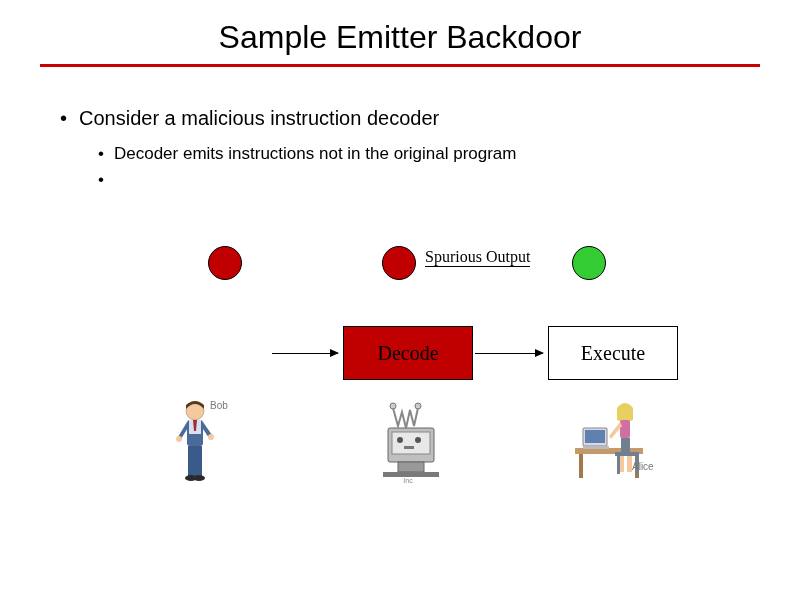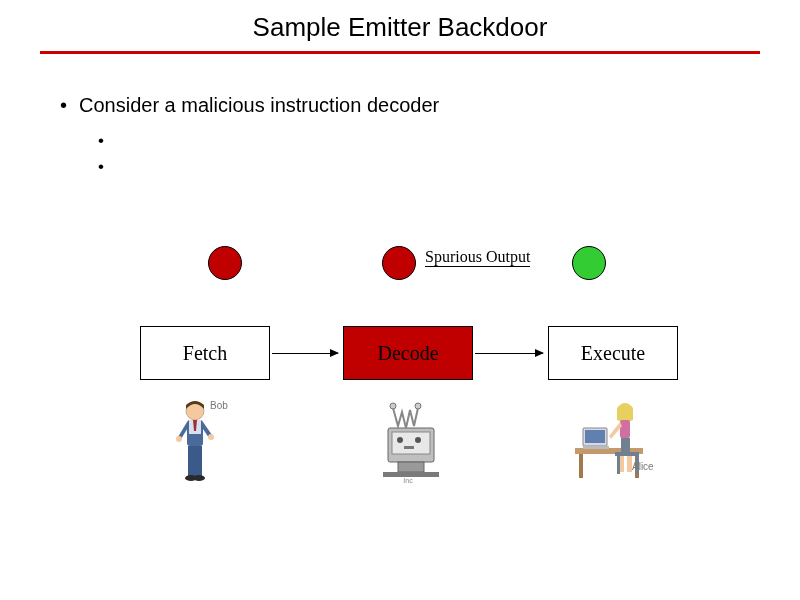--- a/index.html
+++ b/index.html
@@ -9,23 +9,24 @@
     background: #ffffff;
     font-family: Arial, Helvetica, sans-serif;
     position: relative;
     overflow: hidden;
   }
   .title-area {
     text-align: center;
     padding-top: 12px;
   }
   .title {
-    font-size: 26px;
+    font-size: 32px;
     color: #000;
     font-weight: normal;
+    margin-top: 7px;
   }
   .red-underline {
     height: 3px;
     background: #cc0000;
     margin: 8px 40px 0 40px;
   }
   .content {
     padding: 40px 60px 0 60px;
   }
   .bullet-l1 {
@@ -129,36 +130,34 @@
 </div>
 <div class="red-underline"></div>
 
 <div class="content">
   <div class="bullet-l1">
     <span class="dot">•</span>
     <span>Consider a malicious instruction decoder</span>
   </div>
   <div class="bullet-l2">
     <span class="dot">•</span>
+    <span>Decoder emits instructions not in the original program</span>
   </div>
   <div class="bullet-l2">
     <span class="dot">•</span>
   </div>
 </div>
 
 <div class="diagram">
   <div class="circle red c1"></div>
   <div class="circle red c2"></div>
   <div class="circle green c3"></div>
 
   <div class="spurious-label">Spurious Output</div>
 
-  <div class="box fetch">
-    <span>Fetch</span>
-  </div>
   <div class="box decode">
     <span>Decode</span>
   </div>
   <div class="box execute">
     <span>Execute</span>
   </div>
 
   <div class="arrow a1"></div>
   <div class="arrow a2"></div>
 

